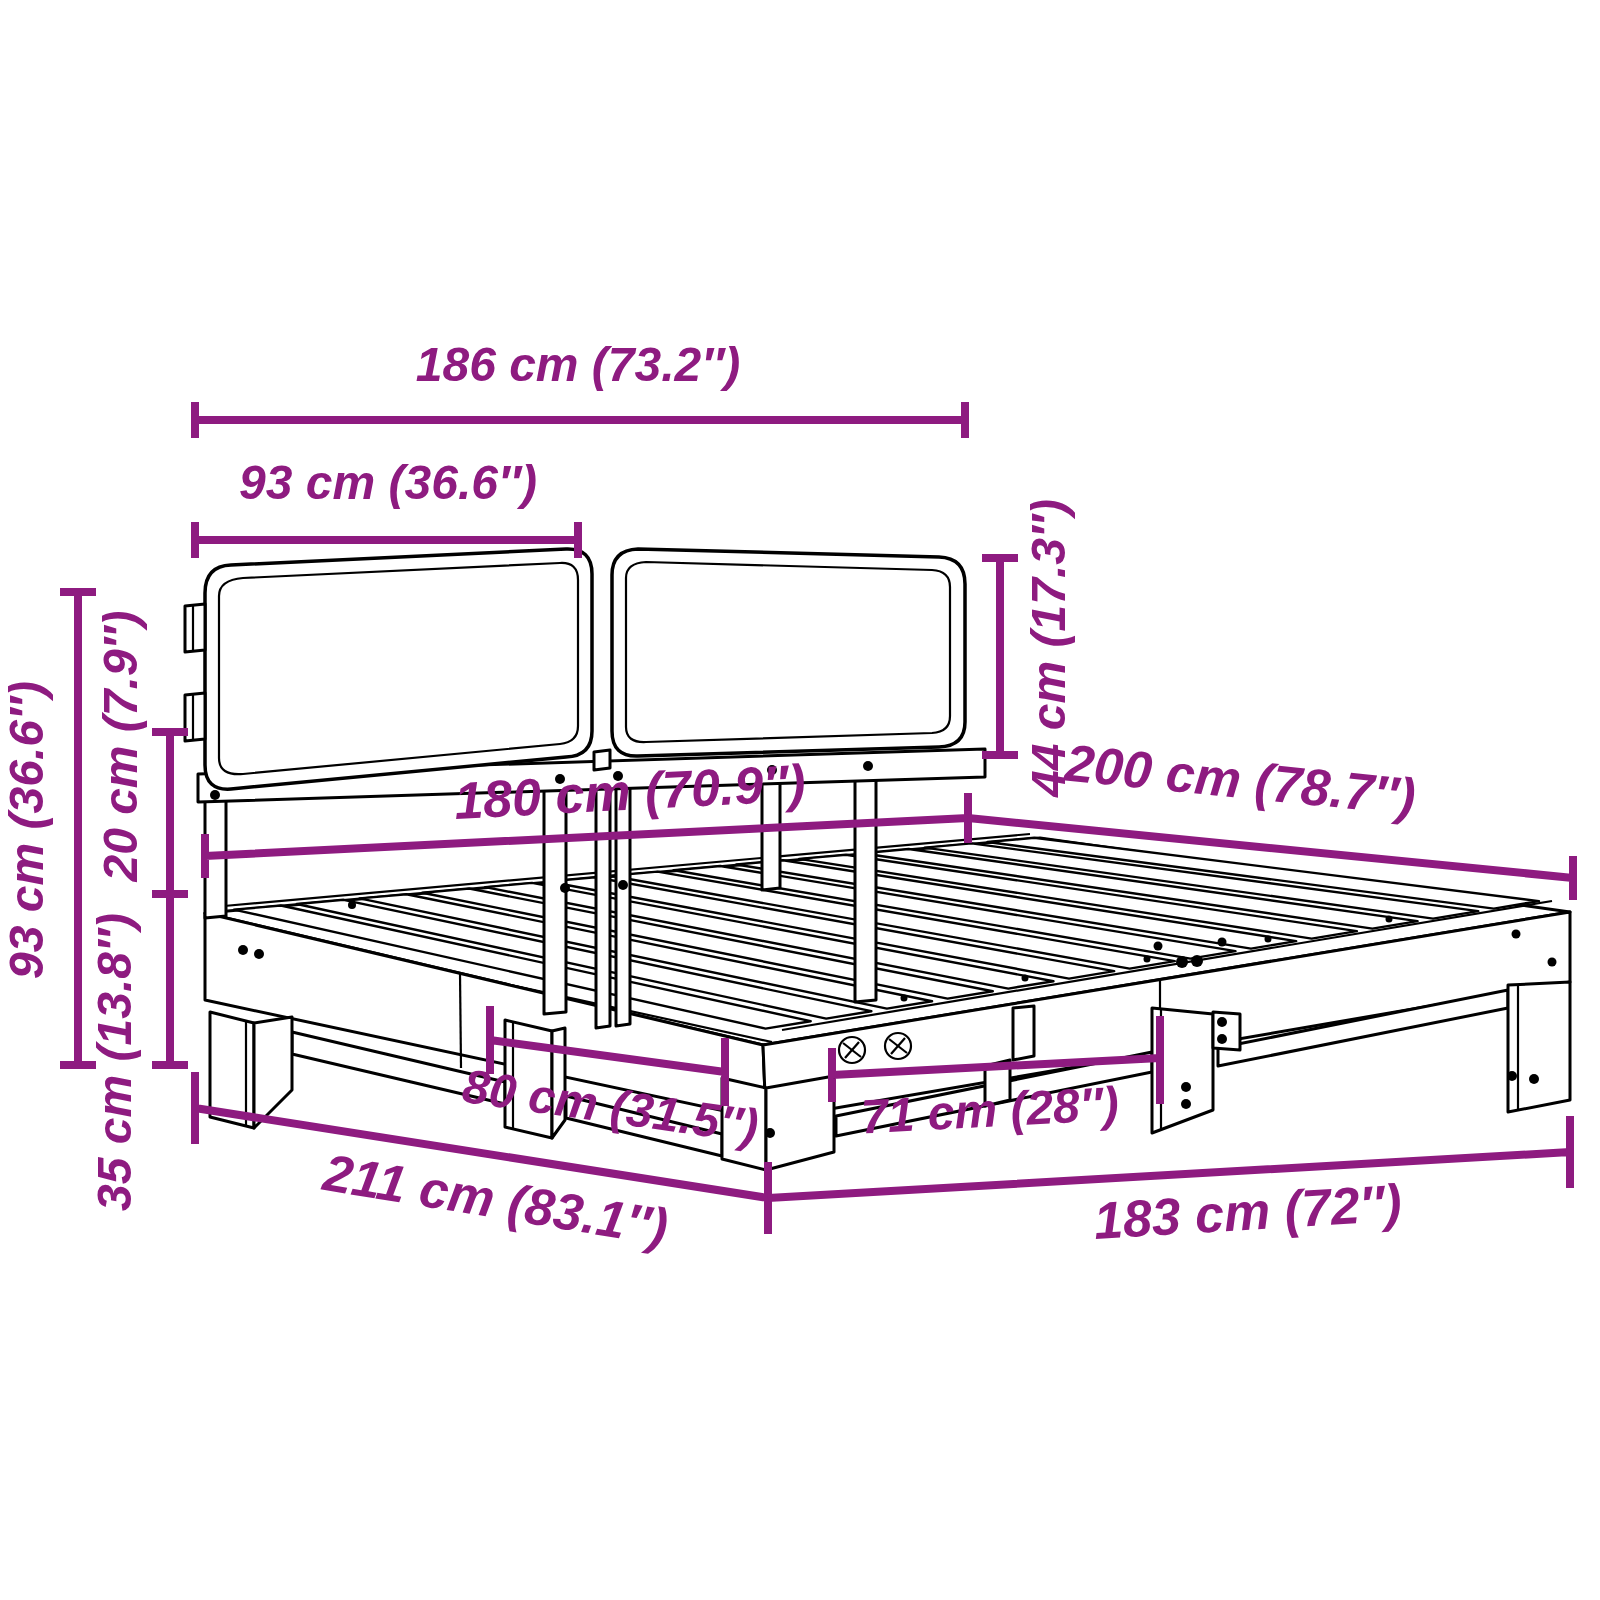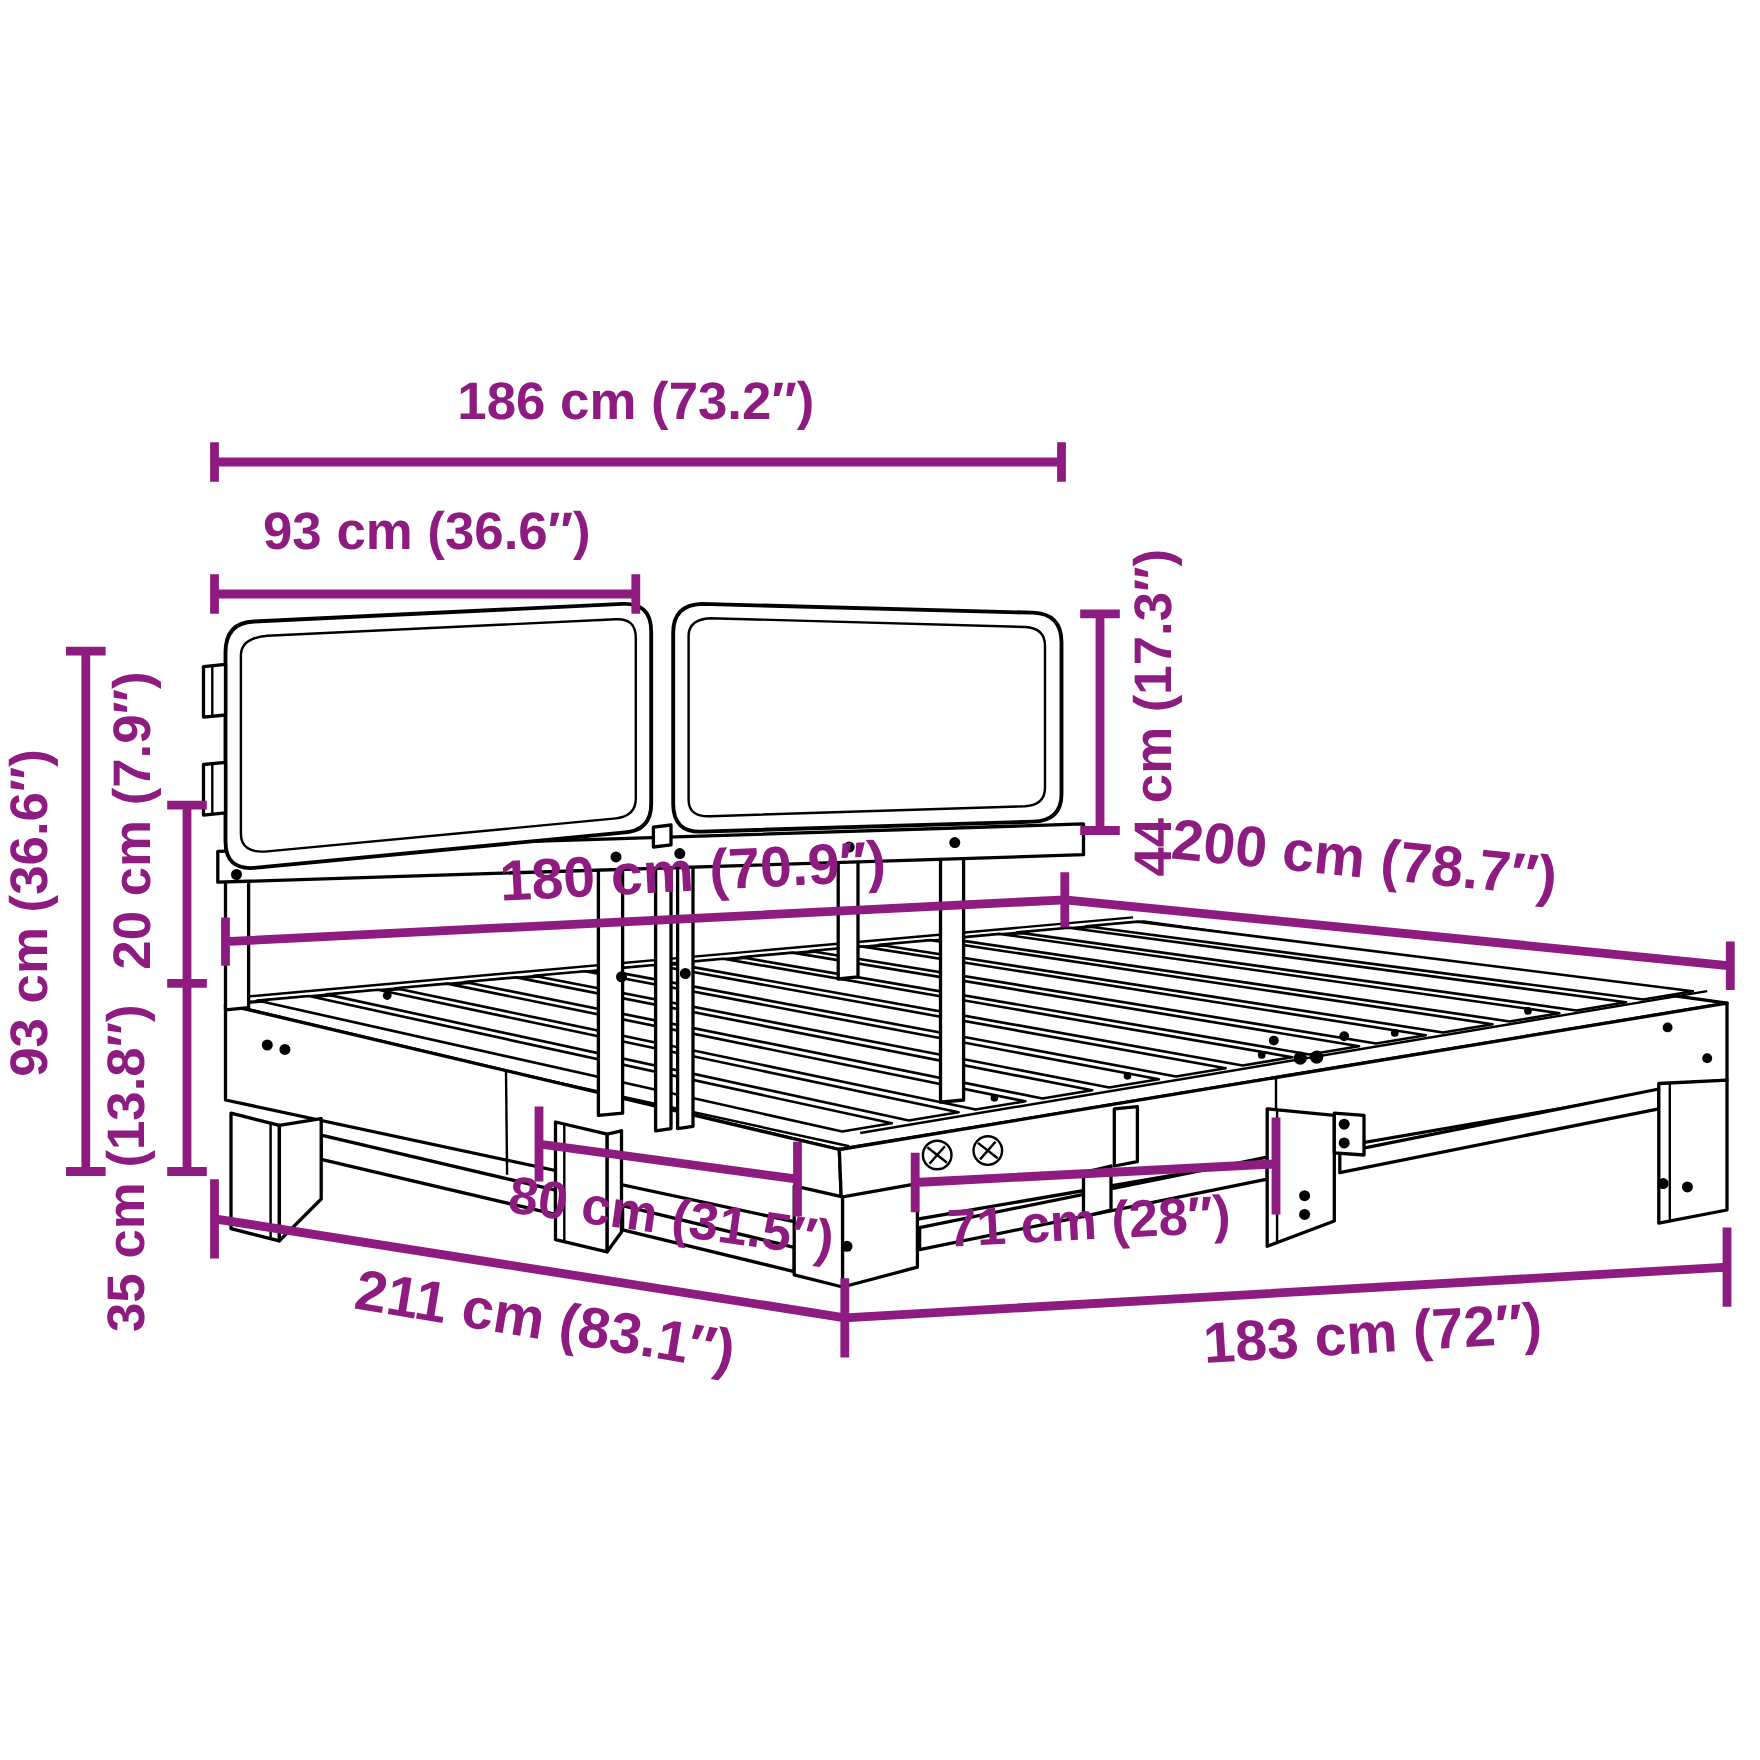--- a/index.html
+++ b/index.html
@@ -1,21 +1,21 @@
 <!DOCTYPE html>
 <html style="--bg: #ffffff; --line: #000000; --dim: #8e1b80;"><head>
 <meta charset="utf-8">
 <style>
   :root{
     --bg:#ffffff;
     --line:#000000;
     --dim:#8e1b80;
   }
   html,body{margin:0;padding:0;background:#fff;}
-  .stage{position:relative;width:1600px;height:1600px;background:var(--bg);overflow:hidden;}
+  .stage{position:relative;width:1600px;height:1600px;background:var(--bg);overflow:hidden;font-style:italic;}
   svg{position:absolute;left:0;top:0;}
   .art-thin{fill:none;stroke:var(--line);stroke-width:2.2;stroke-linejoin:round;}
   .art-fill{fill:#ffffff;stroke:var(--line);stroke-width:3;stroke-linejoin:round;}
   .slat{fill:#ffffff;stroke:var(--line);stroke-width:2.4;stroke-linejoin:round;}
   .dot{fill:var(--line);stroke:none;}
   .dim{stroke:var(--dim);stroke-width:8;fill:none;stroke-linecap:butt;}
   .dim-label{fill:var(--dim);font-family:"Liberation Sans",sans-serif;font-weight:700;
              text-anchor:middle;dominant-baseline:middle;}
   .fs48{font-size:48px;} .fs52{font-size:52px;}
 </style>

